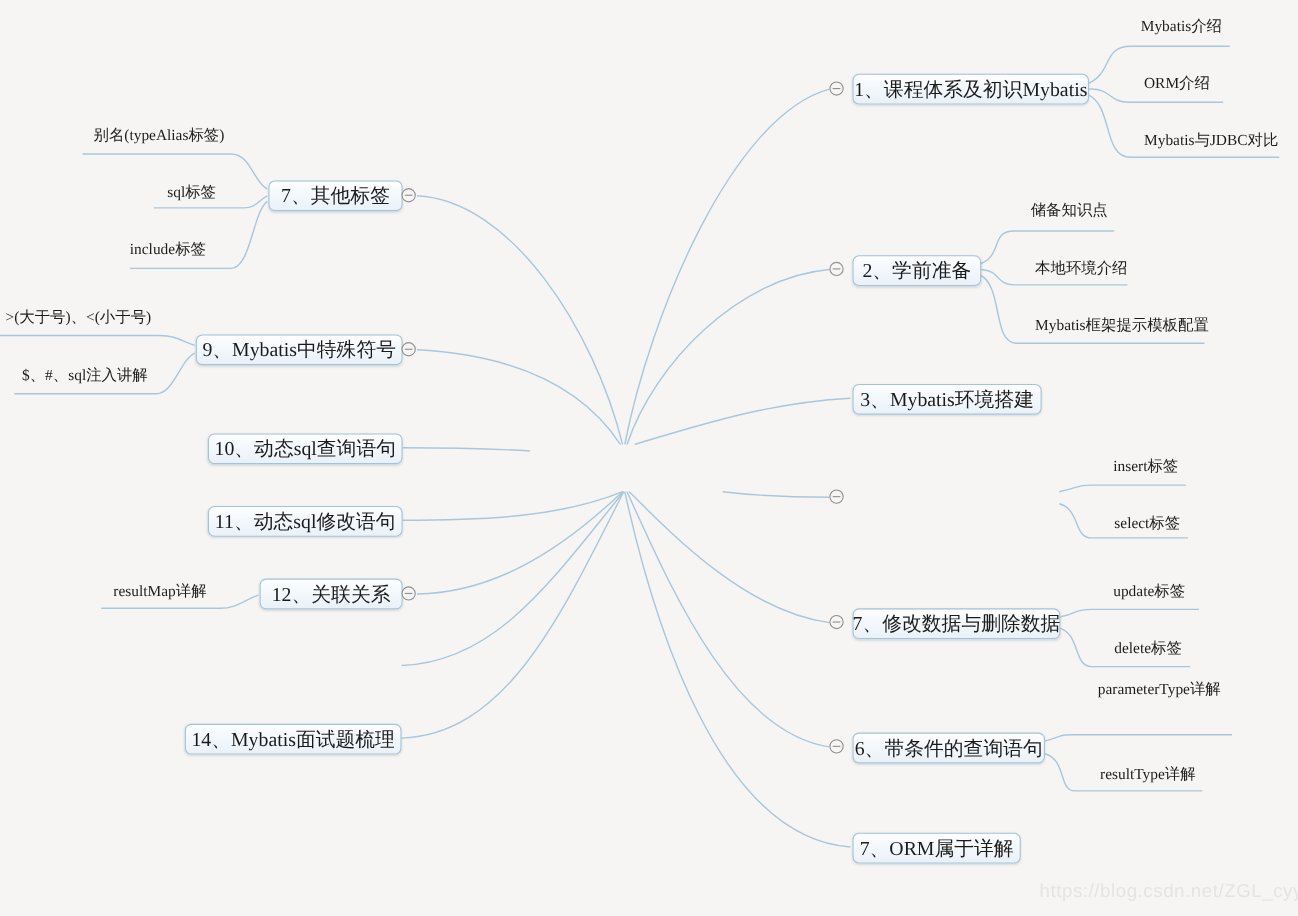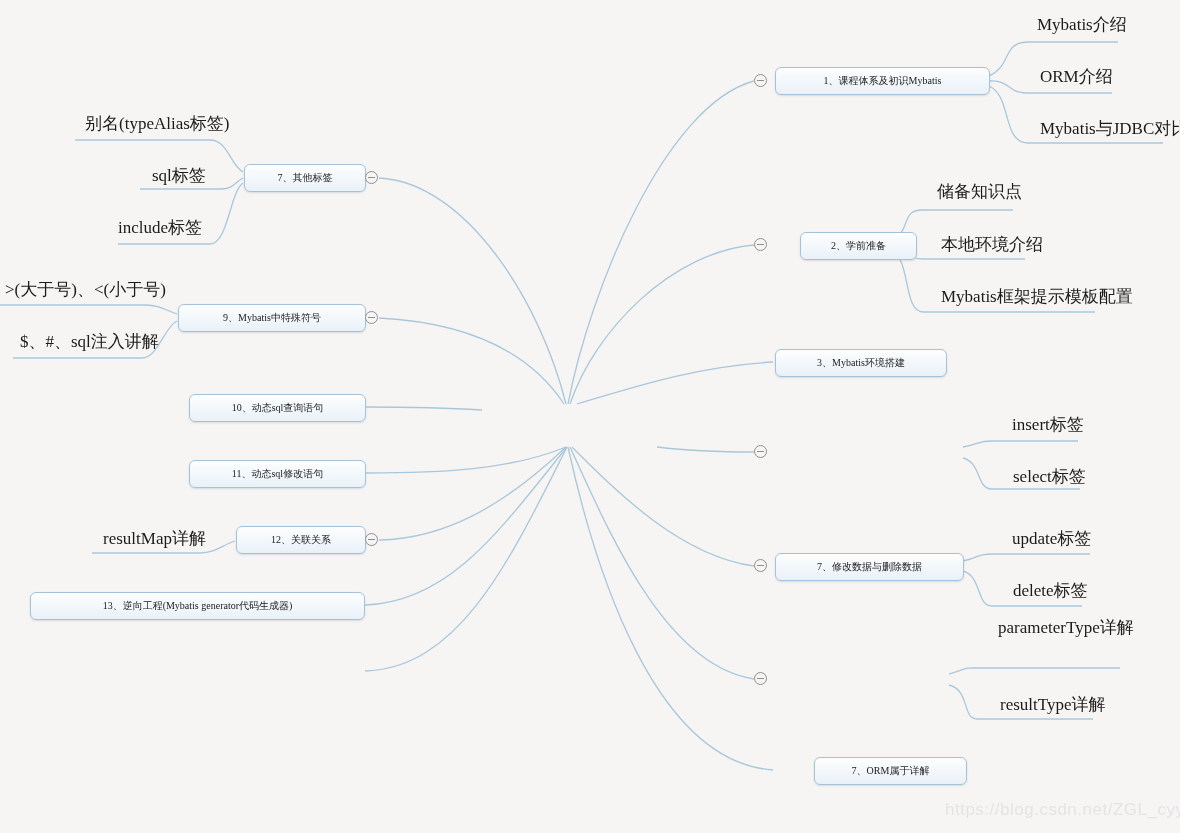--- a/index.html
+++ b/index.html
@@ -24,28 +24,28 @@
     letter-spacing:.5px;
     box-shadow:0 2px 3px rgba(90,120,150,.25);
   }
   .topic{
     position:absolute;
     display:flex;align-items:center;justify-content:center;
     background:linear-gradient(#fdfeff,#e9f1f8);
     border:1px solid #a5c2d8;
     border-radius:6px;
     height:26px;
-    font-size:10px;
+    font-size:18px;
     color:#1b1b1b;
     white-space:nowrap;
     box-shadow:0 1px 2px rgba(100,130,160,.22);
   }
   .leaf{
     position:absolute;
-    font-size:17px;
+    font-size:14px;
     color:#1b1b1b;
     white-space:nowrap;
     line-height:15px;
   }
   .cicon{
     position:absolute;
     width:13px;height:13px;
     box-sizing:border-box;
     border:1px solid #8f8f8f;
     border-radius:50%;
@@ -111,31 +111,32 @@
     <path d="M118,244 L210,244 C228,244 230,192 243,183"></path>
 
     <path d="M0,305 L145,305 C160,305 165,310 177,314"></path>
     <path d="M13,358 L142,358 C158,358 164,327 177,321"></path>
 
     <path d="M92,553 L200,553 C216,553 222,545 235,541"></path>
   </svg>
 
 
   <div class="topic" style="left:775px;top:67px;width:213px">1、课程体系及初识Mybatis</div>
-  <div class="topic" style="left:800px;top:232px;width:115px">2、学前准备</div>
+  <div class="topic" style="left:775px;top:232px;width:115px">2、学前准备</div>
   <div class="topic" style="left:775px;top:349px;width:170px">3、Mybatis环境搭建</div>
   <div class="topic" style="left:775px;top:553px;width:187px">7、修改数据与删除数据</div>
-  <div class="topic" style="left:814px;top:757px;width:151px">7、ORM属于详解</div>
+  <div class="topic" style="left:775px;top:666px;width:173px">6、带条件的查询语句</div>
+  <div class="topic" style="left:775px;top:757px;width:151px">7、ORM属于详解</div>
 
   <div class="topic" style="left:244px;top:164px;width:120px">7、其他标签</div>
   <div class="topic" style="left:178px;top:304px;width:186px">9、Mybatis中特殊符号</div>
   <div class="topic" style="left:189px;top:394px;width:175px">10、动态sql查询语句</div>
   <div class="topic" style="left:189px;top:460px;width:175px">11、动态sql修改语句</div>
   <div class="topic" style="left:236px;top:526px;width:128px">12、关联关系</div>
-  <div class="topic" style="left:30px;top:592px;width:333px">13、逆向工程(Mybatis generator代码生成器)</div>
+  <div class="topic" style="left:168px;top:658px;width:195px">14、Mybatis面试题梳理</div>
 
   <div class="leaf" style="left:1037px;top:17px">Mybatis介绍</div>
   <div class="leaf" style="left:1040px;top:69px">ORM介绍</div>
   <div class="leaf" style="left:1040px;top:121px">Mybatis与JDBC对比</div>
   <div class="leaf" style="left:937px;top:184px">储备知识点</div>
   <div class="leaf" style="left:941px;top:237px">本地环境介绍</div>
   <div class="leaf" style="left:941px;top:289px">Mybatis框架提示模板配置</div>
   <div class="leaf" style="left:1012px;top:417px">insert标签</div>
   <div class="leaf" style="left:1013px;top:469px">select标签</div>
   <div class="leaf" style="left:1012px;top:531px">update标签</div>

